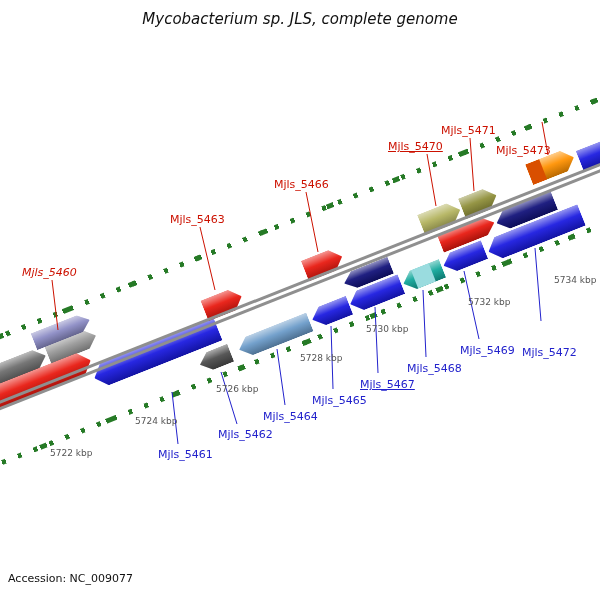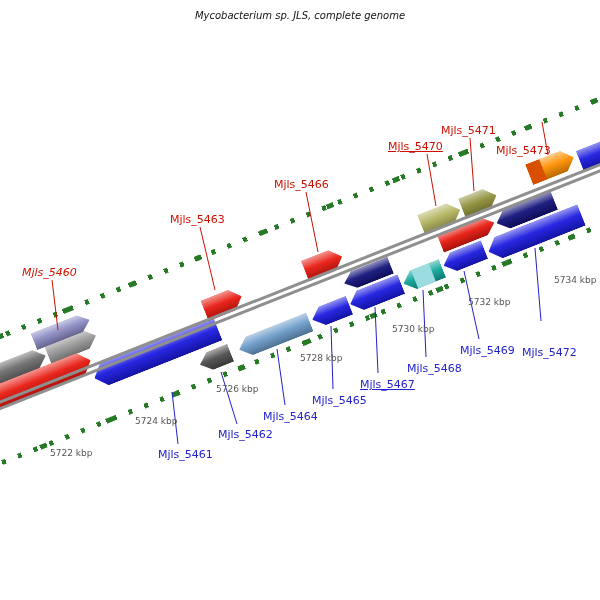--- a/index.html
+++ b/index.html
@@ -1,19 +1,19 @@
 <!DOCTYPE html>
 <html><head>
 <meta charset="utf-8">
 <style>
   html,body{margin:0;padding:0;background:#fff;}
   .stage{position:relative;width:600px;height:600px;background:#ffffff;overflow:hidden;
          font-family:"DejaVu Sans","Liberation Sans",sans-serif;}
   .title{position:absolute;left:0;top:10px;width:600px;text-align:center;
-         font-style:italic;font-size:10px;color:#111;}
+         font-style:italic;font-size:15px;color:#111;}
   
   .track{position:absolute;left:-110px;top:106px;width:820px;height:360px;
          transform:rotate(-21.6deg);}
   .strand{position:absolute;left:0;right:0;height:3px;}
   .tickrow{position:absolute;left:0;right:0;height:5px;
     background-image:
       repeating-linear-gradient(90deg,#267a26 0 4px,transparent 4px 17px),
       repeating-linear-gradient(90deg,transparent 0 38px,#267a26 38px 45px,transparent 45px 71px);}
   .gene{position:absolute;
         background-image:linear-gradient(to bottom,rgba(255,255,255,.55),rgba(255,255,255,.06) 45%,rgba(0,0,0,.28));}
@@ -99,17 +99,18 @@
   <div class="glabel" style="left: 312px; top: 394px; color: rgb(34, 34, 204);">Mjls_5465</div>
   <div class="glabel" style="left: 360px; top: 378px; color: rgb(34, 34, 204); text-decoration: underline;">Mjls_5467</div>
   <div class="glabel" style="left: 407px; top: 362px; color: rgb(34, 34, 204);">Mjls_5468</div>
   <div class="glabel" style="left: 460px; top: 344px; color: rgb(34, 34, 204);">Mjls_5469</div>
   <div class="glabel" style="left: 522px; top: 326px; color: rgb(34, 34, 204); margin-top: 20px;">Mjls_5472</div>
 
   <div class="kbp" style="left:50px;top:448px">5722 kbp</div>
   <div class="kbp" style="left:135px;top:416px">5724 kbp</div>
   <div class="kbp" style="left:216px;top:384px">5726 kbp</div>
   <div class="kbp" style="left:300px;top:353px">5728 kbp</div>
-  <div class="kbp" style="left:392px;top:324px">5730 kbp</div>
+  <div class="kbp" style="left:366px;top:324px">5730 kbp</div>
   <div class="kbp" style="left:468px;top:297px">5732 kbp</div>
   <div class="kbp" style="left:554px;top:275px">5734 kbp</div>
 
+  <div class="footer left">Accession: NC_009077</div>
 </div>
 
 </body></html>

